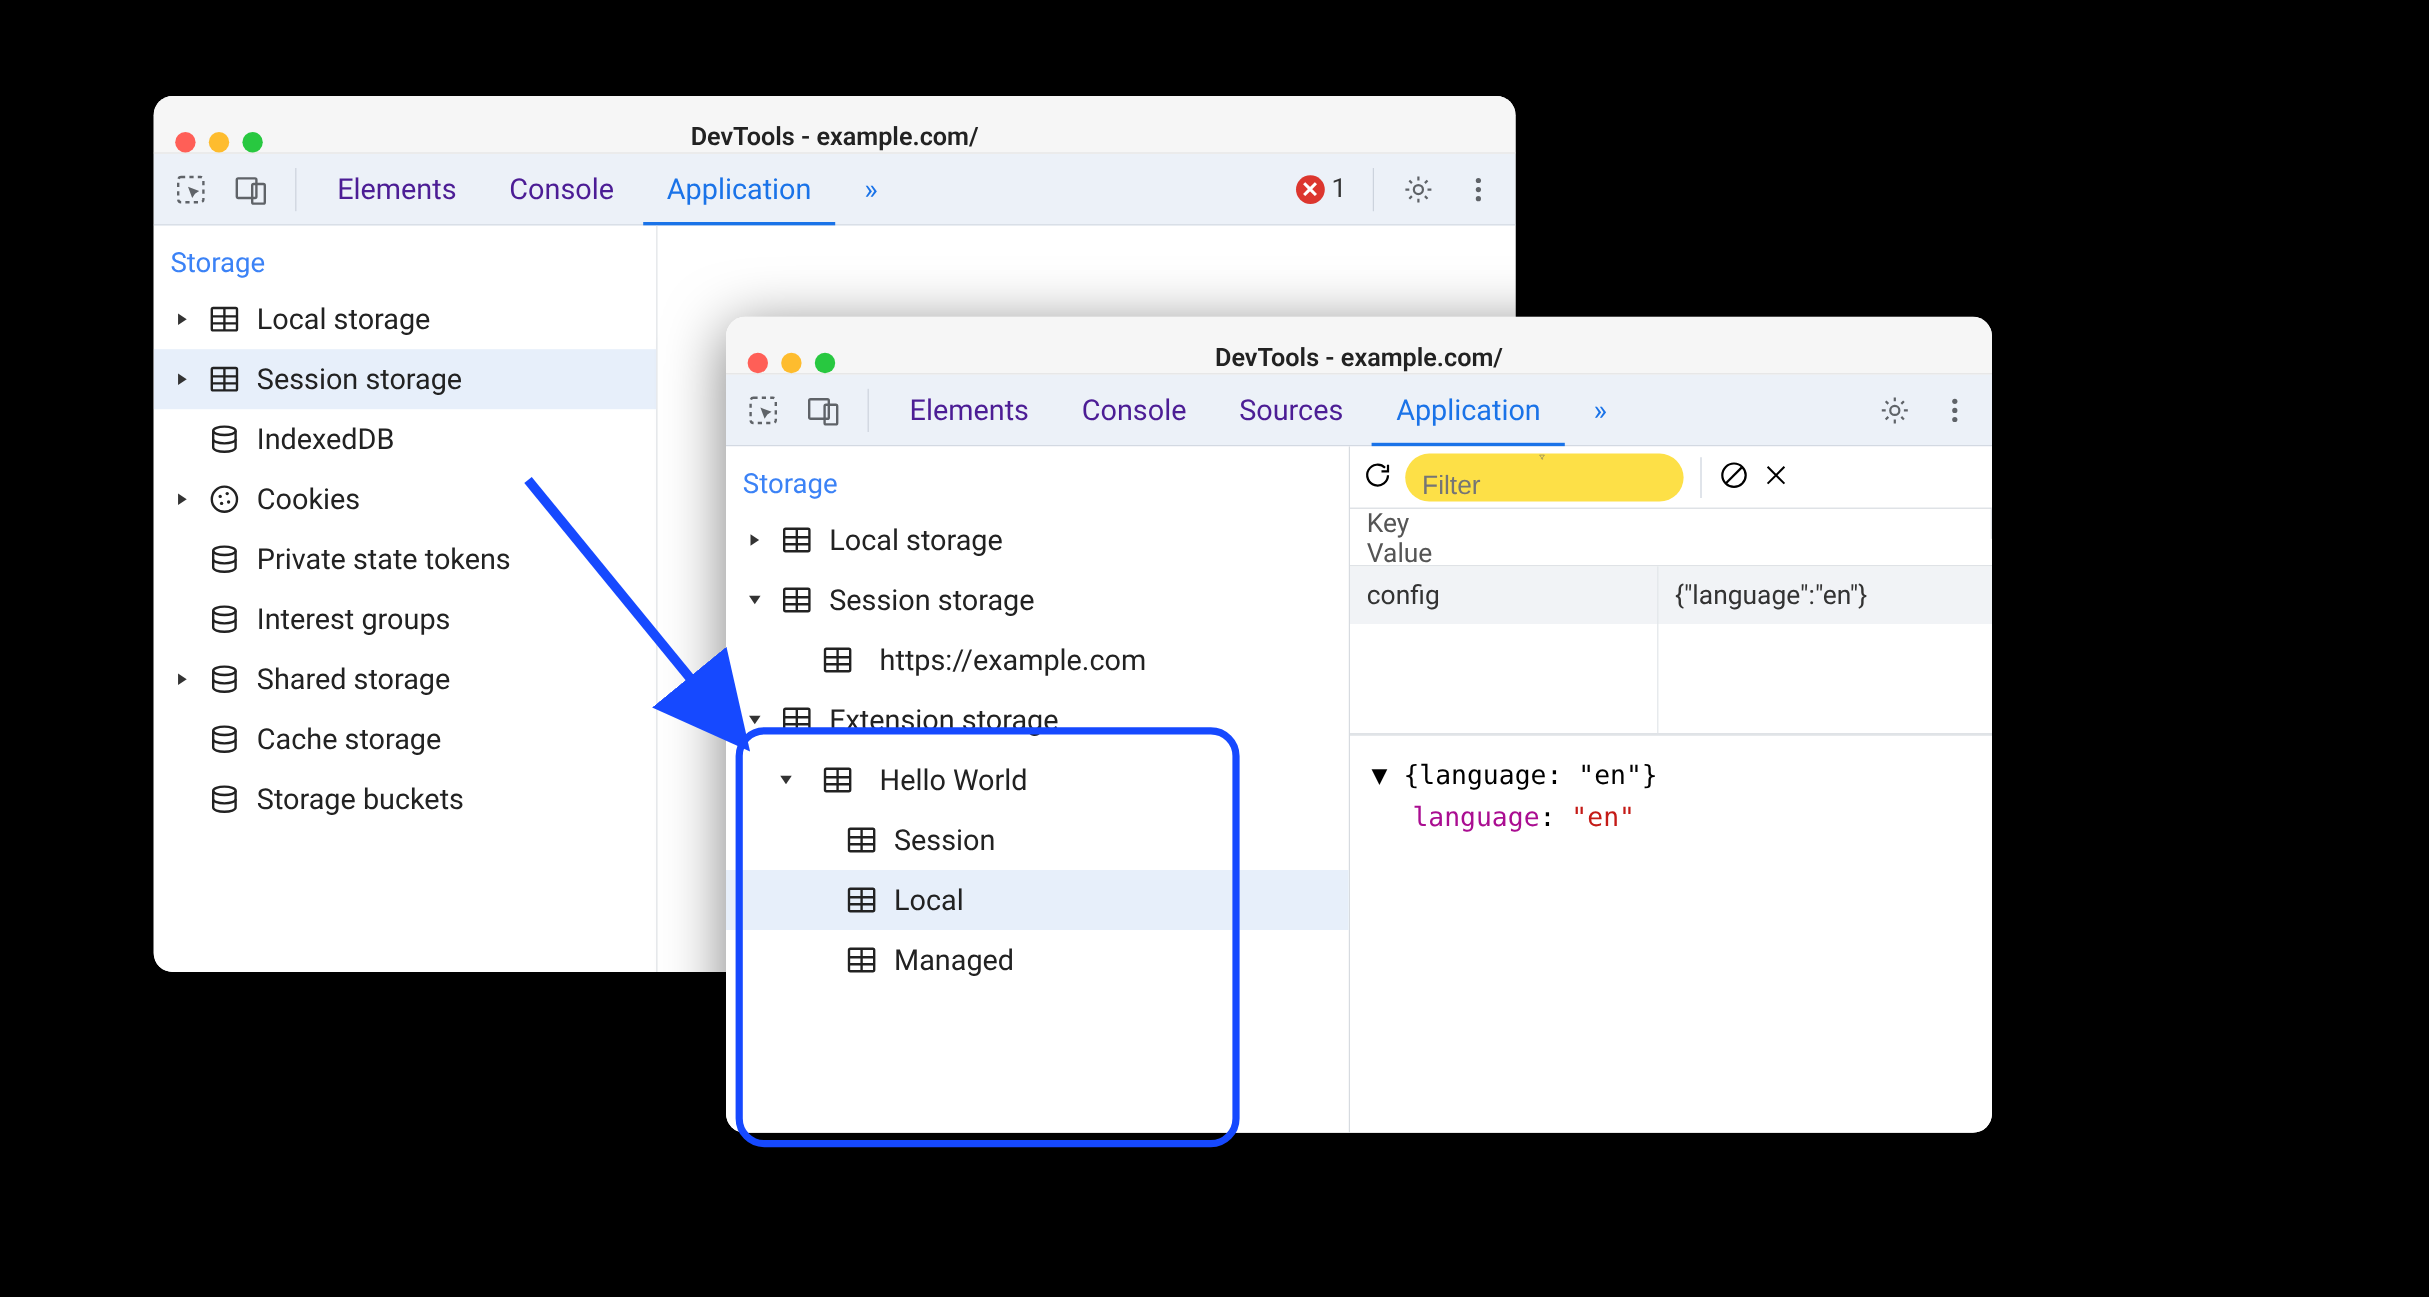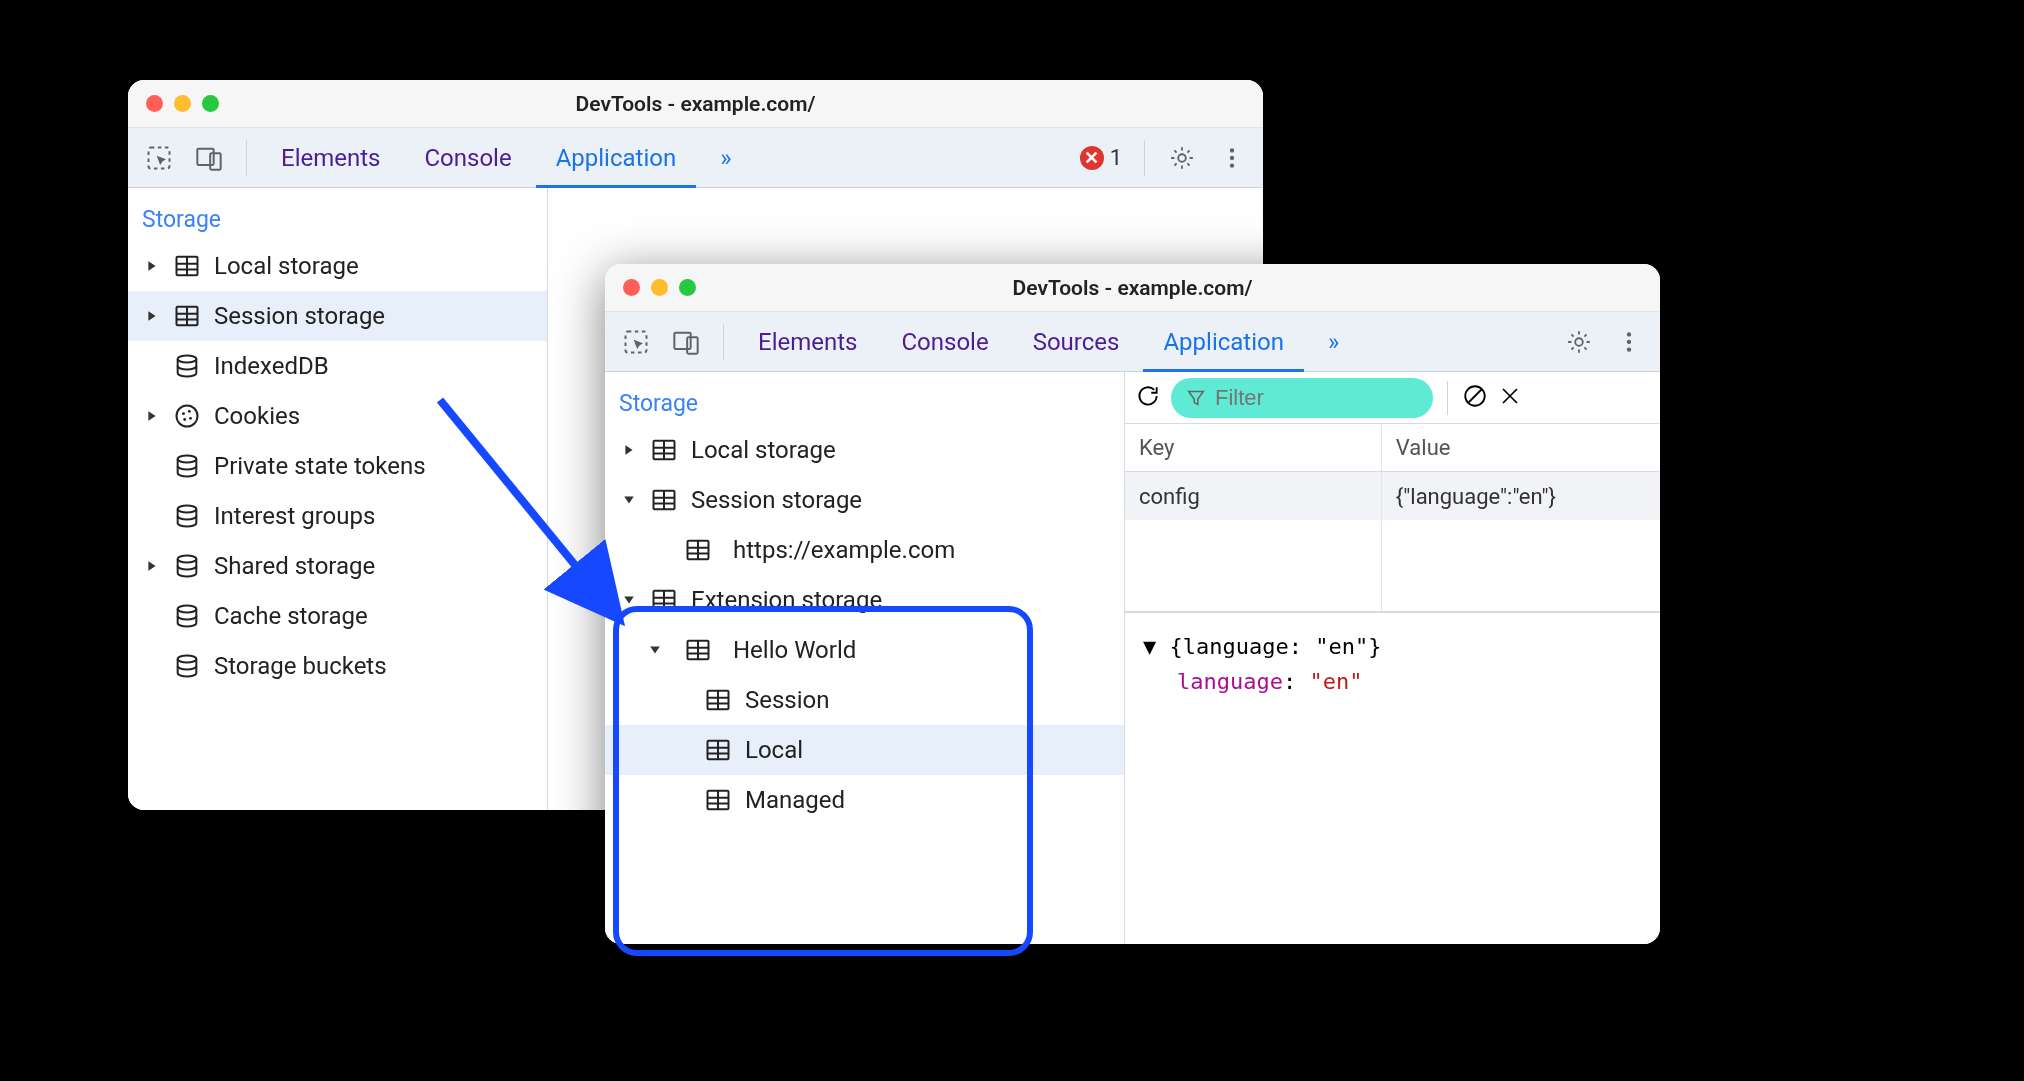--- a/index.html
+++ b/index.html
@@ -19,21 +19,21 @@
     display: flex;
     flex-direction: column;
   }
   
   .win-a { left: 128px; top: 80px; width: 1135px; height: 730px; }
   .win-b { left: 605px; top: 264px; width: 1055px; height: 680px; }
 
   .titlebar {
     height: 48px;
     display: flex;
-    align-items: center;
+    align-items: flex-end;
     position: relative;
     background: #f6f6f6;
     border-bottom: 1px solid #e3e3e3;
   }
   .traffic { display: flex; gap: 11px; padding-left: 18px; }
   .dot { width: 17px; height: 17px; border-radius: 50%; }
   .dot.red { background: #ff5f57; }
   .dot.yellow { background: #febc2e; }
   .dot.green { background: #28c840; }
   .titlebar .title {
@@ -119,33 +119,33 @@
 
   
   .content { flex: 1; display: flex; flex-direction: column; background: #fff; }
   .filt-row {
     height: 52px; display: flex; align-items: center;
     border-bottom: 1px solid #d7dbe0;
     padding: 0 10px; gap: 10px;
   }
   .pill {
     display: flex; align-items: center; gap: 8px;
-    background: #5eead4; border-radius: 24px;
+    background: #fde047; border-radius: 24px;
     height: 40px; padding: 0 18px 0 14px;
-    font-size: 22px; color: #666;
+    font-size: 22px; color: #666; flex-direction: column;
   }
   .pill input {
     border: none; background: transparent; outline: none;
     font-size: 22px; color: #333; width: 200px;
   }
   .vbar { width: 1px; height: 34px; background: #ccd3dd; margin: 0 4px; }
 
   .table { display: flex; border-bottom: 1px solid #d7dbe0; flex-direction: column; }
   .thead, .trow { display: flex; height: 48px; }
-  .thead { border-bottom: 1px solid #d7dbe0; }
+  .thead { border-bottom: 1px solid #d7dbe0; flex-direction: column; }
   .tcell {
     padding: 0 14px; display: flex; align-items: center;
     font-size: 22px; color: #333; border-right: 1px solid #e2e5e9;
   }
   .tcell.key { flex: 0 0 48%; }
   .tcell.val { flex: 1; border-right: none; }
   .thead .tcell { font-weight: 400; color: #555; }
   .trow.sel { background: #f1f3f6; }
   .tgrid-gap { height: 92px; border-bottom: 1px solid #d7dbe0; display:flex; }
   .tgrid-gap .col { flex: 0 0 48%; border-right: 1px solid #e2e5e9; } 

